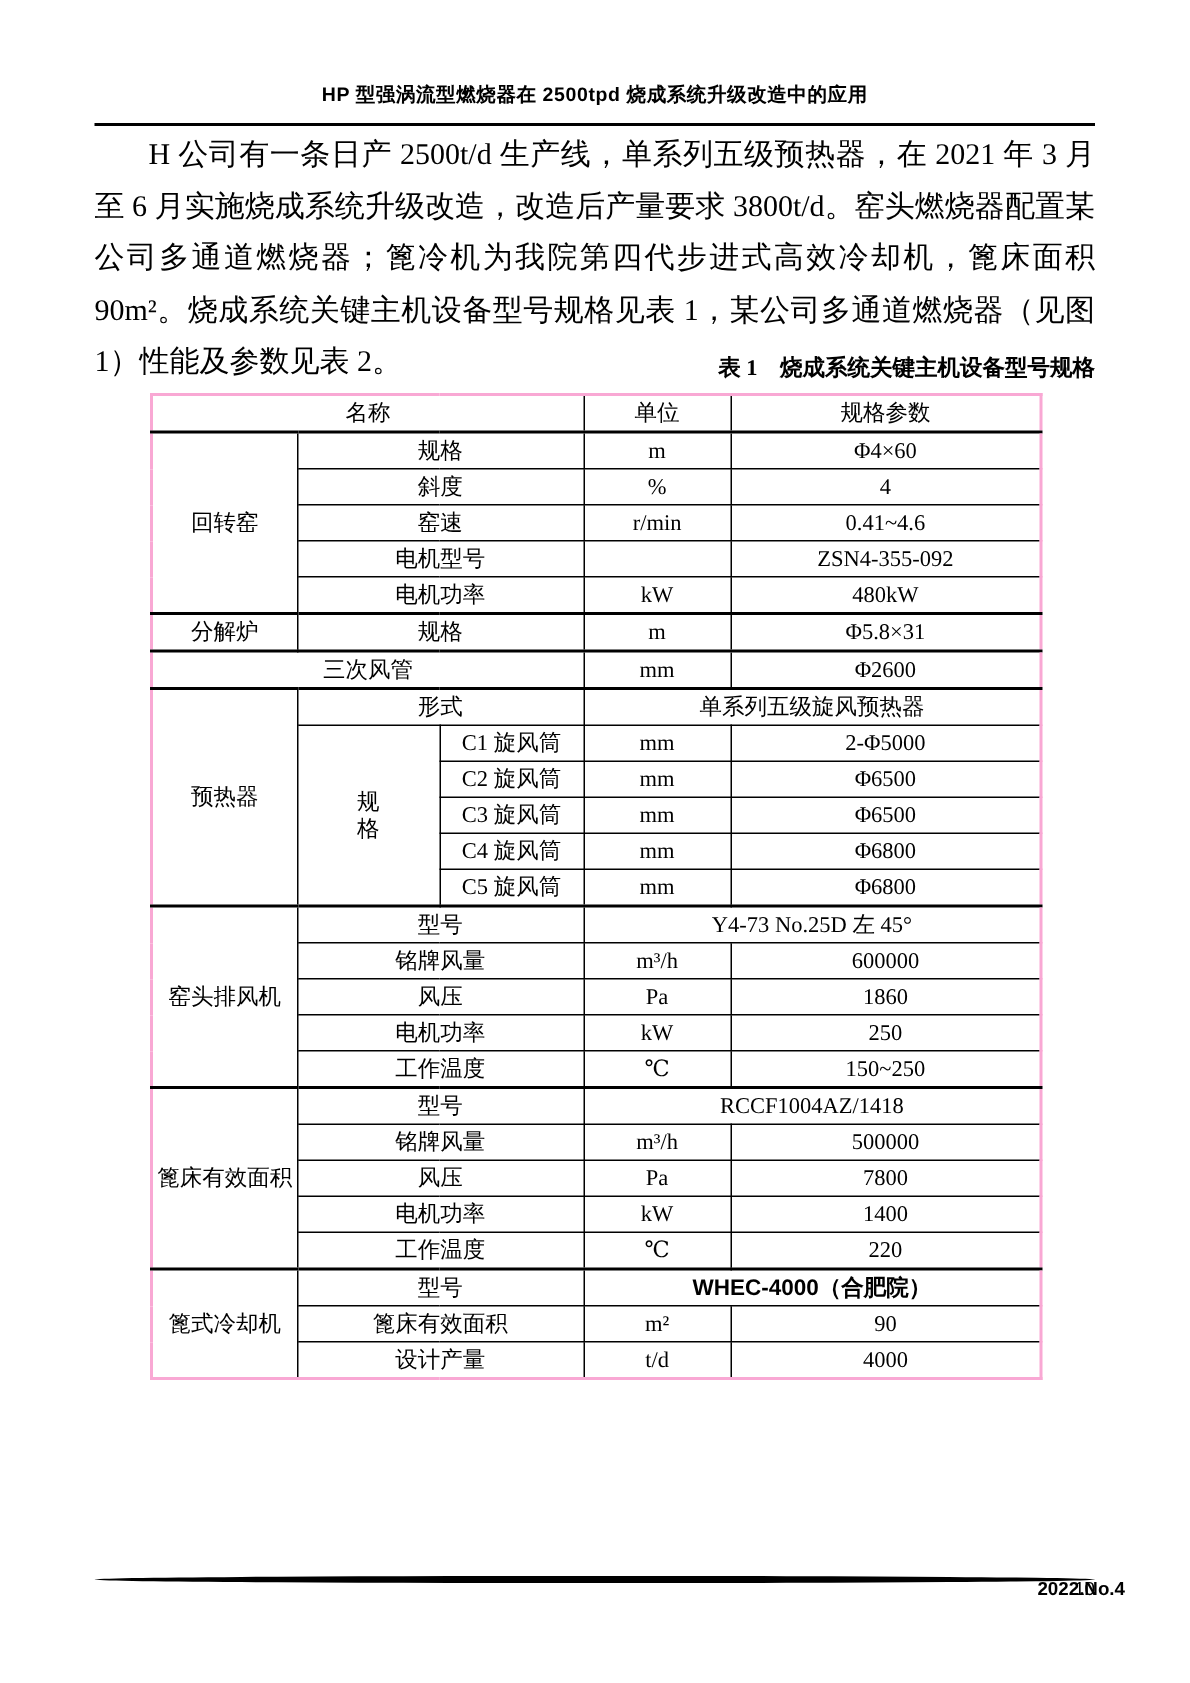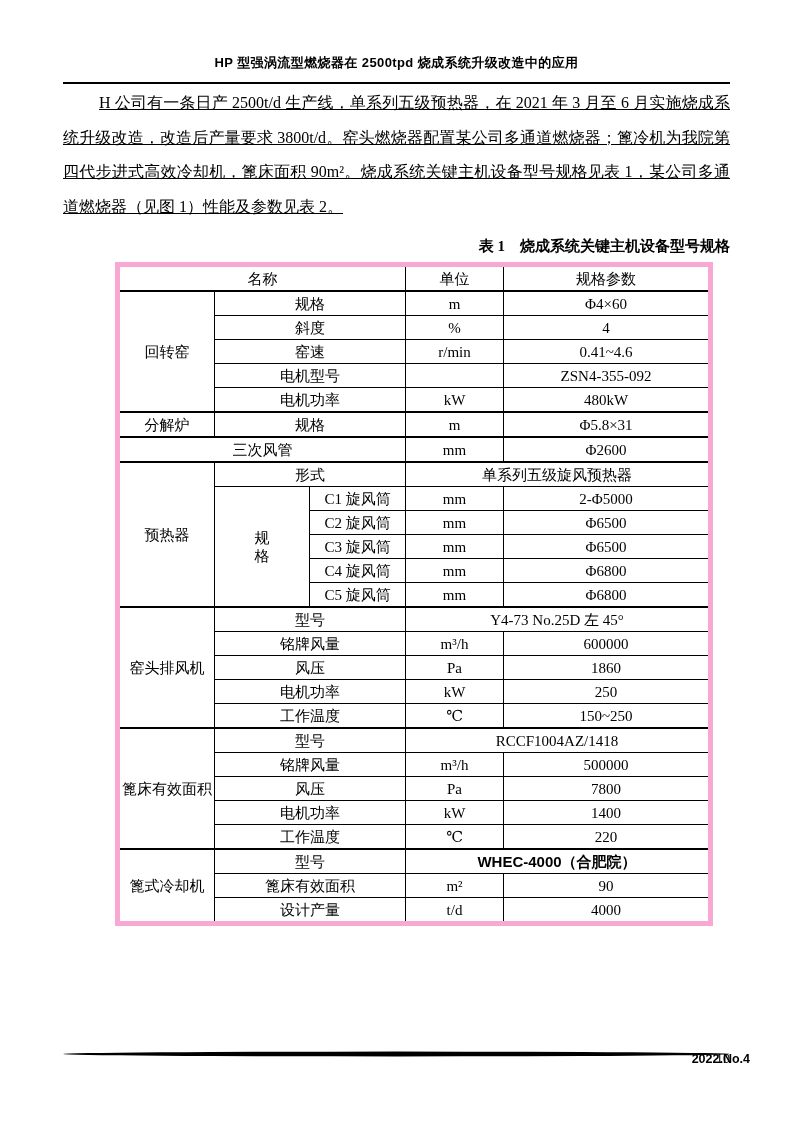--- a/index.html
+++ b/index.html
@@ -25,45 +25,43 @@
     letter-spacing: 0.4px;
   }
   .header-rule {
     position: absolute;
     top: 82px; left: 63px; width: 667px; height: 2px;
     background: #000;
   }
   .body-paragraph {
     position: absolute;
     top: 86px; left: 63px; width: 667px;
-    font-size: 16px;
+    font-size: 20px;
     line-height: 34.5px;
     text-align: justify;
     text-indent: 36px;
     margin: 0;
-    text-decoration: underline;
   }
   .table-caption {
     position: absolute;
     top: 236px; left: 63px; width: 667px;
     text-align: right;
     font-weight: 700;
     font-size: 15px;
     line-height: 20px;
   }
   table.spec {
     position: absolute;
     top: 262px; left: 100px;
     width: 593px;
     border-collapse: collapse;
     table-layout: fixed;
     font-size: 15px;
     line-height: 18px;
-    border: 5px solid #f9a8d4;
-    margin-left: 15px;
+    border: 2px solid #f9a8d4;
   }
   table.spec th, table.spec td {
     border: 1px solid #000;
     text-align: center;
     vertical-align: middle;
     height: 23px;
     padding: 0 2px;
     font-weight: normal;
     overflow: hidden;
   }

